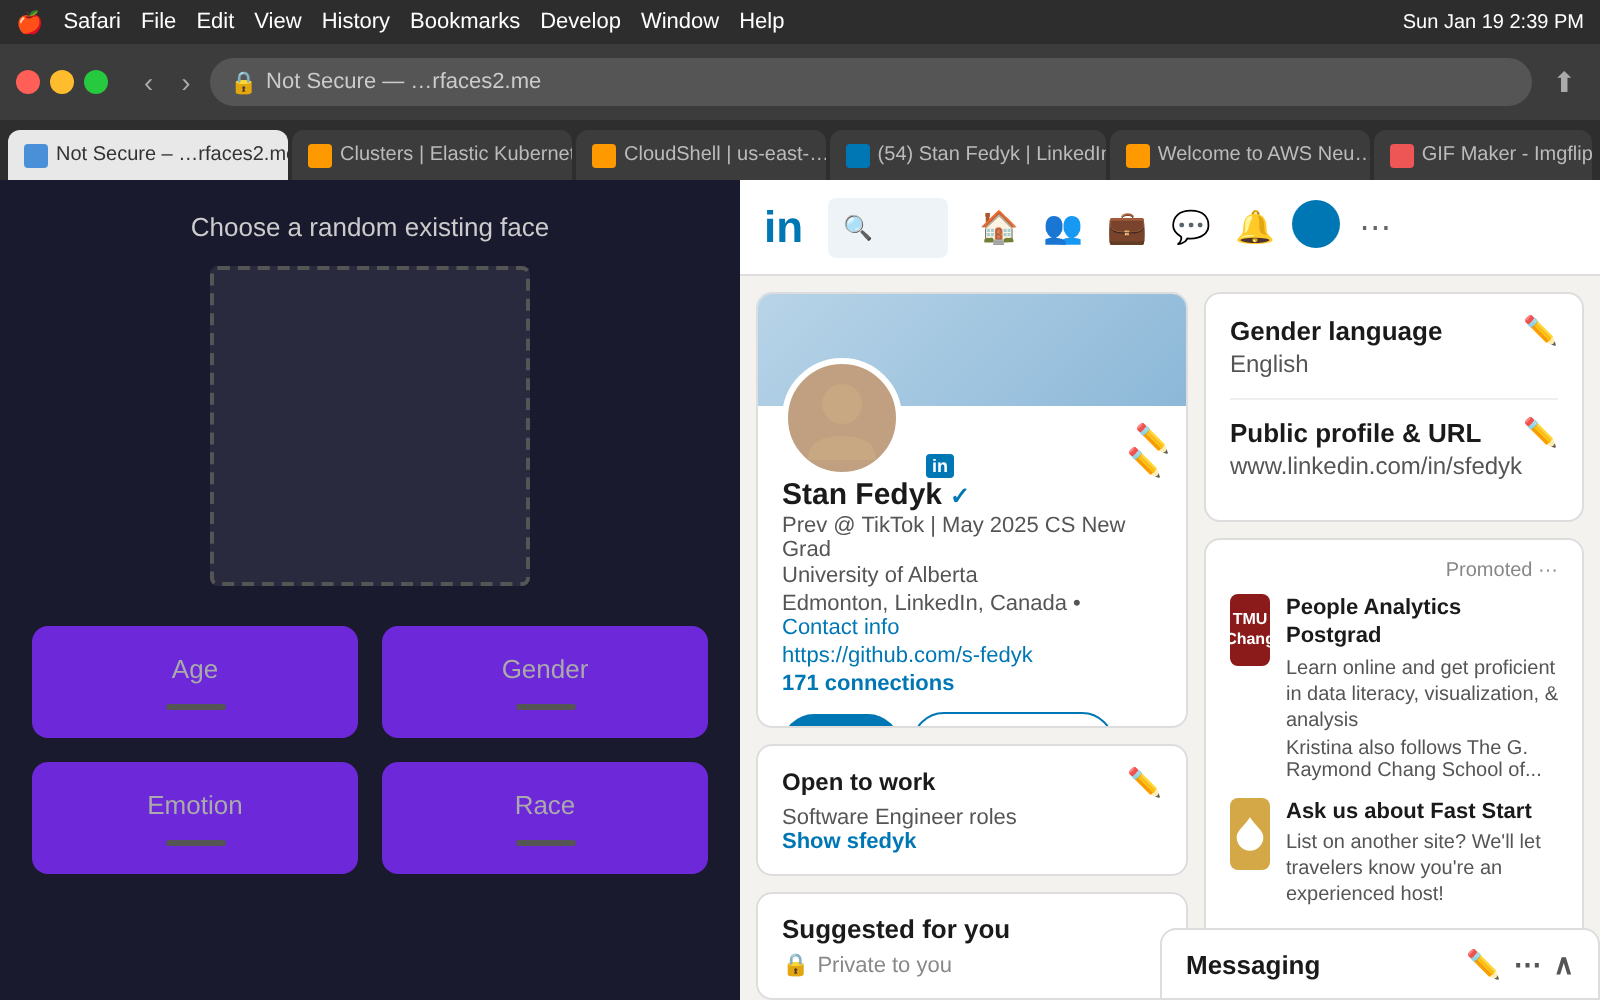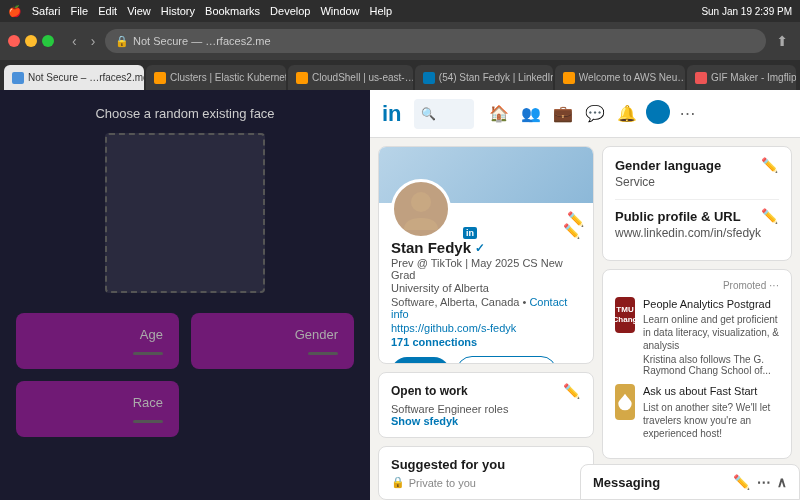--- a/index.html
+++ b/index.html
@@ -116,26 +116,26 @@
       margin-bottom: 16px;
       align-self: flex-start;
     }
     .analysis-grid {
       display: grid;
       grid-template-columns: 1fr 1fr;
       gap: 12px;
       width: 100%;
     }
     .analysis-card {
-      background: #701a75;
+      background: #6d28d9;
       border-radius: 8px;
       padding: 14px 16px;
       display: flex;
       flex-direction: column;
-      align-items: flex-end;
+      align-items: center;
     }
     .analysis-card-label {
       color: #aaa;
       font-size: 13px;
       margin-bottom: 10px;
     }
     .analysis-card-value {
       color: #e0e0e0;
       font-size: 13px;
       width: 30px;
@@ -370,21 +370,21 @@
       display: flex;
       align-items: center;
       justify-content: center;
       font-size: 10px;
       font-weight: bold;
       color: #fff;
     }
     .promo-logo-tmu { background: #8b1a1a; font-size: 8px; text-align: center; line-height: 1.2; }
     .promo-logo-airbnb { background: #ff5a5f; font-size: 18px; display: flex; align-items: center; justify-content: center; }
     .promo-text { flex: 1; }
-    .promo-title { font-size: 11px; font-weight: normal; color: #1a1a1a; line-height: 1.3; }
+    .promo-title { font-size: 11px; font-weight: bold; color: #1a1a1a; line-height: 1.3; }
     .promo-desc { font-size: 10px; color: #555; line-height: 1.3; margin-top: 2px; }
     .promo-name { font-size: 10px; color: #555; margin-top: 2px; }
 
     
     .messaging-bar {
       position: absolute;
       bottom: 0;
       right: 0;
       width: 220px;
       height: 36px;
@@ -477,20 +477,24 @@
     <div class="analysis-grid">
       <div class="analysis-card">
         <div class="analysis-card-label">Age</div>
         <div class="analysis-card-value"></div>
       </div>
       <div class="analysis-card">
         <div class="analysis-card-label">Gender</div>
         <div class="analysis-card-value"></div>
       </div>
       <div class="analysis-card">
+        <div class="analysis-card-label">Emotion</div>
+        <div class="analysis-card-value"></div>
+      </div>
+      <div class="analysis-card">
         <div class="analysis-card-label">Race</div>
         <div class="analysis-card-value"></div>
       </div>
     </div>
   </div>
 
   <div class="right-panel" style="position:relative;">
 
     <div class="li-nav">
       <span class="li-logo">in</span>
@@ -529,21 +533,21 @@
               </div>
               <span style="font-size:14px; color:#555; cursor:pointer; margin-top:8px;">✏️</span>
             </div>
             <div class="profile-name">
               <span>Stan Fedyk</span>
               <span class="verified-badge">✓</span>
             </div>
             <div class="profile-tagline">Prev @ TikTok | May 2025 CS New Grad</div>
             <div class="profile-uni">University of Alberta</div>
             <div class="profile-location">
-              <span>Software, Alberta, Canada</span> • <a href="#">Contact info</a>
+              <span>Edmonton, LinkedIn, Canada</span> • <a href="#">Contact info</a>
             </div>
             <a class="profile-github" href="#">https://github.com/s-fedyk</a>
             <div class="profile-connections">171 connections</div>
             <div class="profile-actions">
               <button class="btn-primary">Open to</button>
               <button class="btn-secondary">Add profile section</button>
               <button class="btn-dots">•••</button>
             </div>
 
           </div>
@@ -568,21 +572,21 @@
       </div>
 
       <div class="li-sidebar">
 
         <div class="sidebar-card">
           <div class="sc-section">
             <div class="sc-title">
               <span>Gender language</span>
               <span class="sc-edit">✏️</span>
             </div>
-            <div class="sc-value">Service</div>
+            <div class="sc-value">English</div>
           </div>
           <hr class="sc-divider">
           <div class="sc-section">
             <div class="sc-title">
               <span>Public profile &amp; URL</span>
               <span class="sc-edit">✏️</span>
             </div>
             <div class="sc-value">www.linkedin.com/in/sfedyk</div>
           </div>
         </div>

